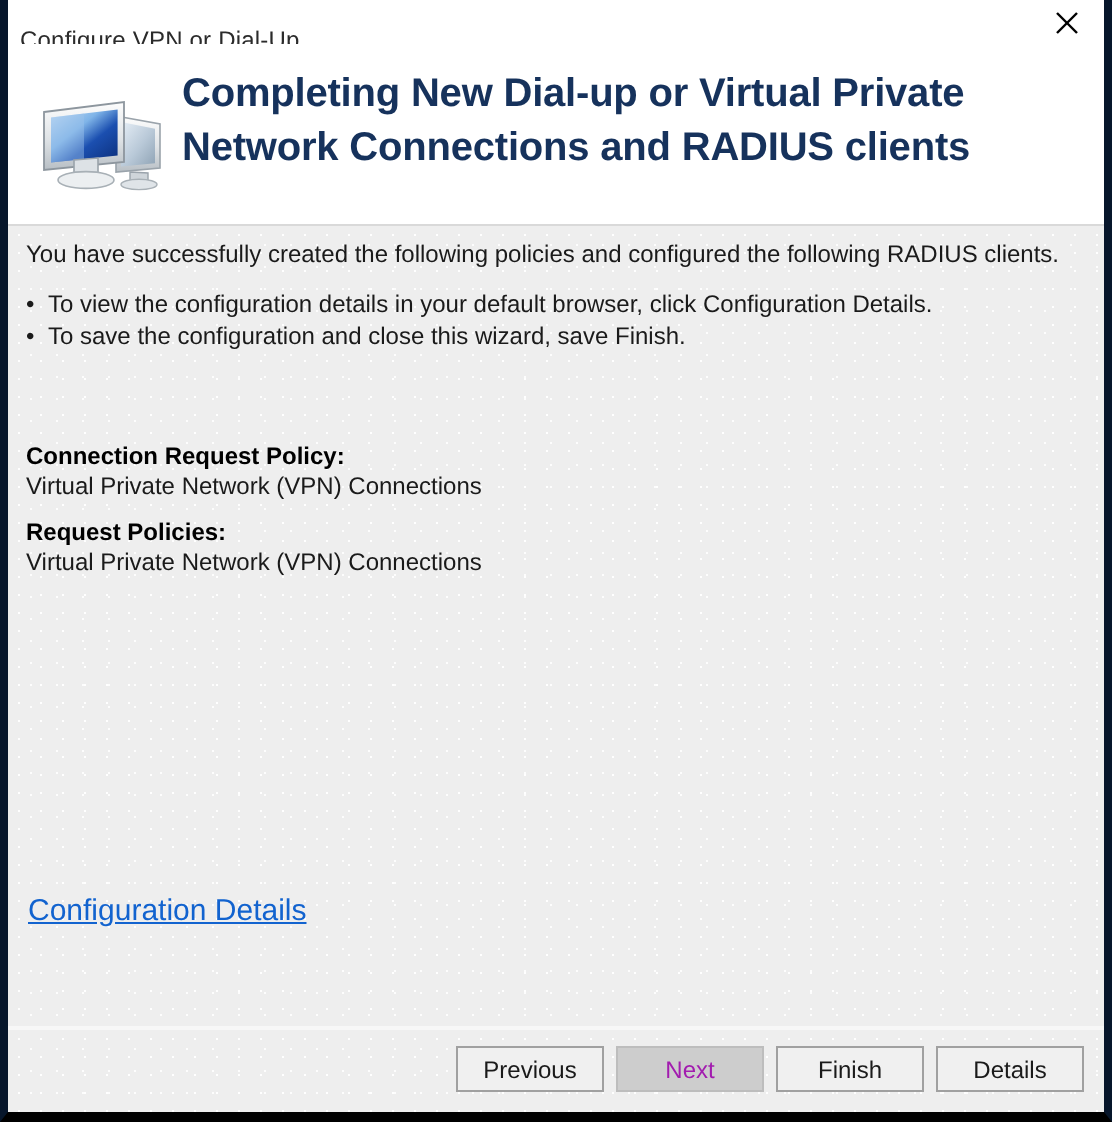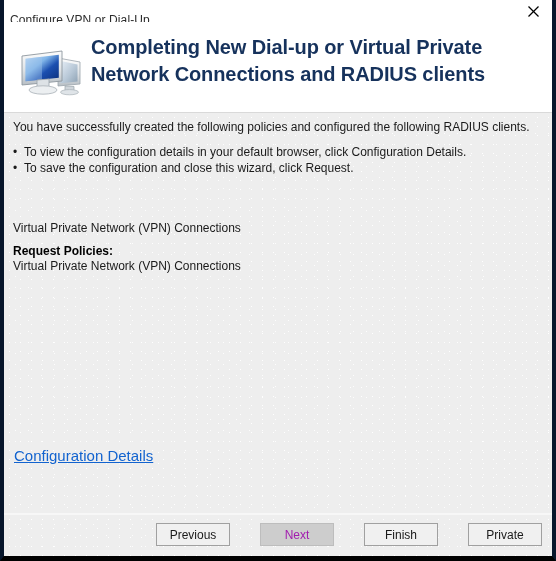--- a/index.html
+++ b/index.html
@@ -160,21 +160,20 @@
     width: 74px; height: 23px;
     font-family: "Liberation Sans", sans-serif;
     font-size: 12px;
     color: #1a1a1a;
     background: #f0f0f0;
     border: 1px solid #a0a0a0;
     display: flex; align-items: center; justify-content: center;
     cursor: default;
     padding: 0;
     line-height: 1;
-    margin-left: 24px;
   }
   .btn.disabled {
     background: #cdcdcd;
     border: 1px solid #bdbdbd;
     color: #a21caf;
   }
 </style>
 </head>
 <body>
 
@@ -235,39 +234,40 @@
 
   <div class="body-area">
 
     <div class="intro">You have successfully created the following policies and configured the following RADIUS clients.</div>
 
     <div class="bullets">
       <div class="bullet-row">
         <span class="bullet-dot">•</span><span>To view the configuration details in your default browser, click Configuration Details.</span>
       </div>
       <div class="bullet-row">
-        <span class="bullet-dot">•</span><span>To save the configuration and close this wizard, click Request.</span>
+        <span class="bullet-dot">•</span><span>To save the configuration and close this wizard, save Finish.</span>
       </div>
     </div>
 
     <div class="summary">
       <div class="summary-group">
+        <span class="summary-label">Connection Request Policy:</span>
         <span class="summary-value">Virtual Private Network (VPN) Connections</span>
       </div>
       <div class="summary-group">
         <span class="summary-label">Request Policies:</span>
         <span class="summary-value">Virtual Private Network (VPN) Connections</span>
       </div>
     </div>
 
     <a class="details-link" href="#">Configuration Details</a>
   </div>
 
   <div class="footer">
     <div class="btn-row">
       <button class="btn">Previous</button>
       <button class="btn disabled" disabled="">Next</button>
       <button class="btn">Finish</button>
-      <button class="btn">Private</button>
+      <button class="btn">Details</button>
     </div>
   </div>
 
 </div>
 
 </body></html>

